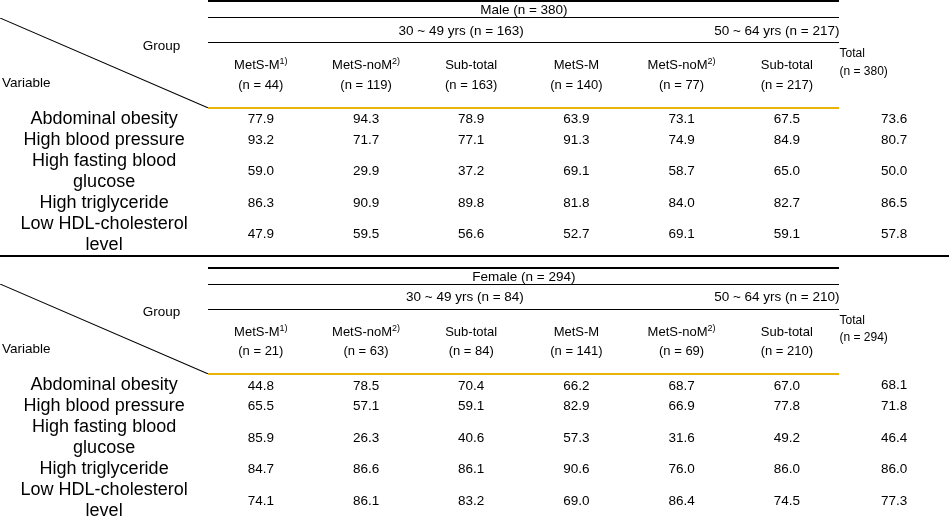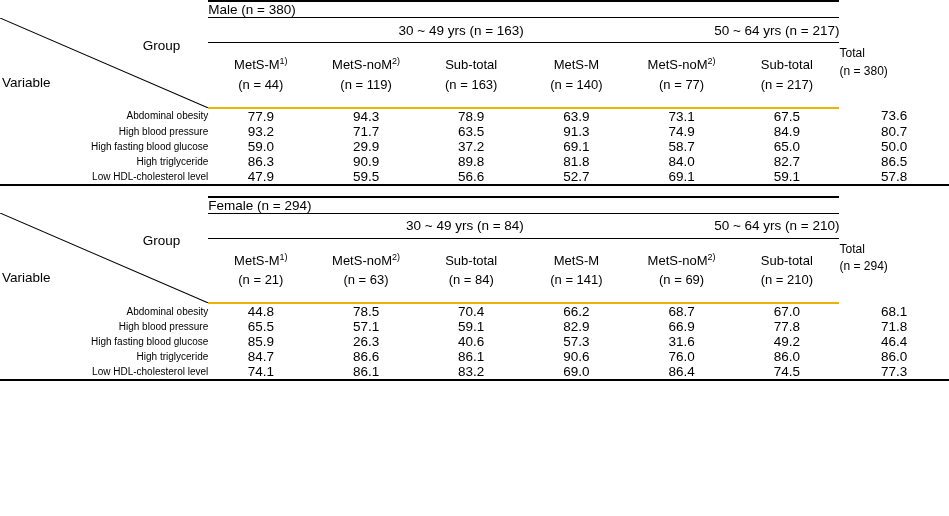--- a/index.html
+++ b/index.html
@@ -84,31 +84,31 @@
     text-align: center;
     font-size: 13px;
     line-height: 1.45;
     padding: 4px 0 6px 0;
   }
   .sub-hdr sup {
     font-size: 9px;
     vertical-align: super;
   }
   td.rowname {
-    text-align: right;
-    font-size: 10px;
+    text-align: center;
+    font-size: 18px;
     padding: 5px 0 5px 2px;
   }
   td.val {
     text-align: center;
     font-size: 13.5px;
     padding: 5px 0 5px 0;
   }
   .head-span-cell {
-    text-align: left;
+    text-align: center;
     font-size: 13.5px;
     padding: 3px 0 4px 0;
   }
   .total-cell {
     text-align: left;
     font-size: 12px;
     line-height: 1.45;
   }
   .blockgap { height: 10px; }
   .nb { border: none !important; }
@@ -189,21 +189,21 @@
         <td class="val">78.9</td>
         <td class="val">63.9</td>
         <td class="val">73.1</td>
         <td class="val">67.5</td>
         <td class="val">73.6</td>
       </tr>
       <tr>
         <td class="rowname">High blood pressure</td>
         <td class="val">93.2</td>
         <td class="val">71.7</td>
-        <td class="val">63.5</td>
+        <td class="val">77.1</td>
         <td class="val">91.3</td>
         <td class="val">74.9</td>
         <td class="val">84.9</td>
         <td class="val">80.7</td>
       </tr>
       <tr>
         <td class="rowname">High fasting blood glucose</td>
         <td class="val">59.0</td>
         <td class="val">29.9</td>
         <td class="val">37.2</td>

